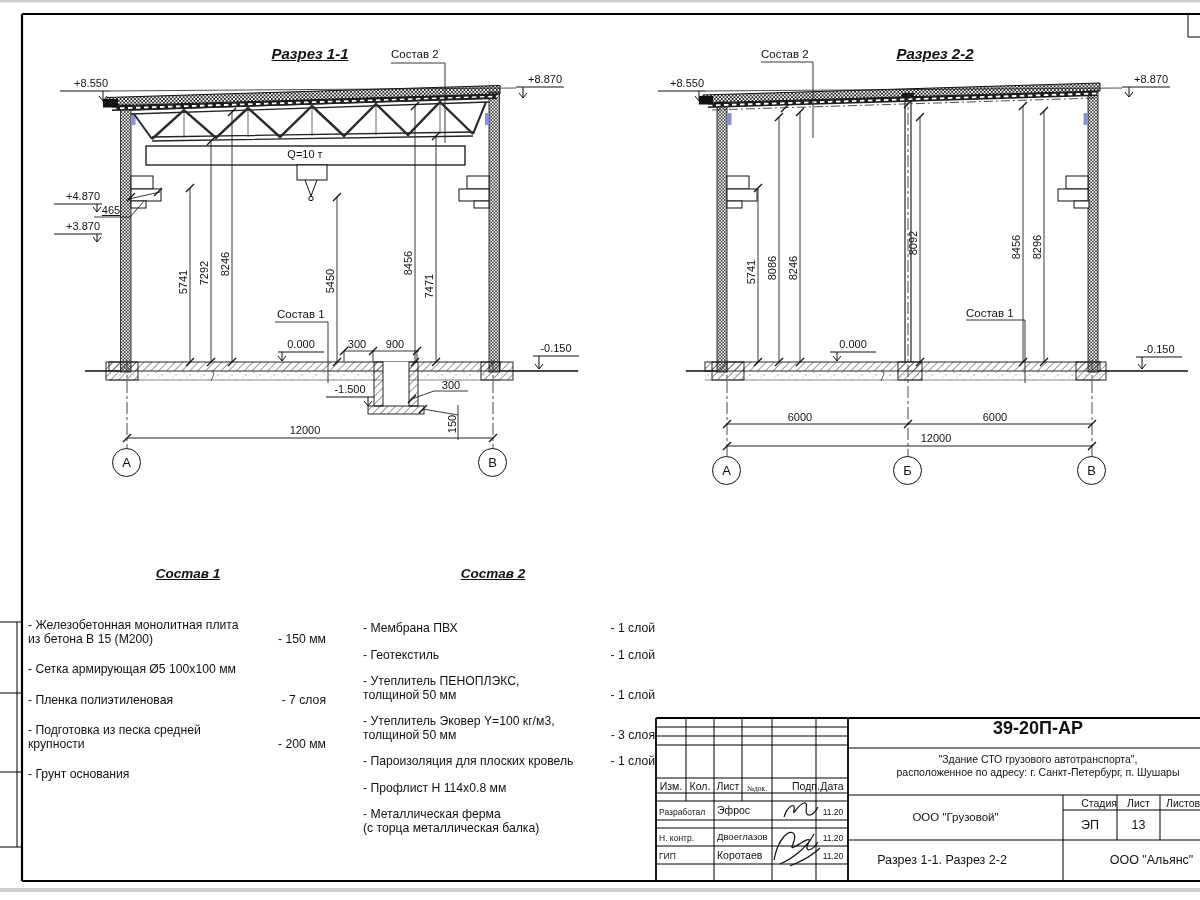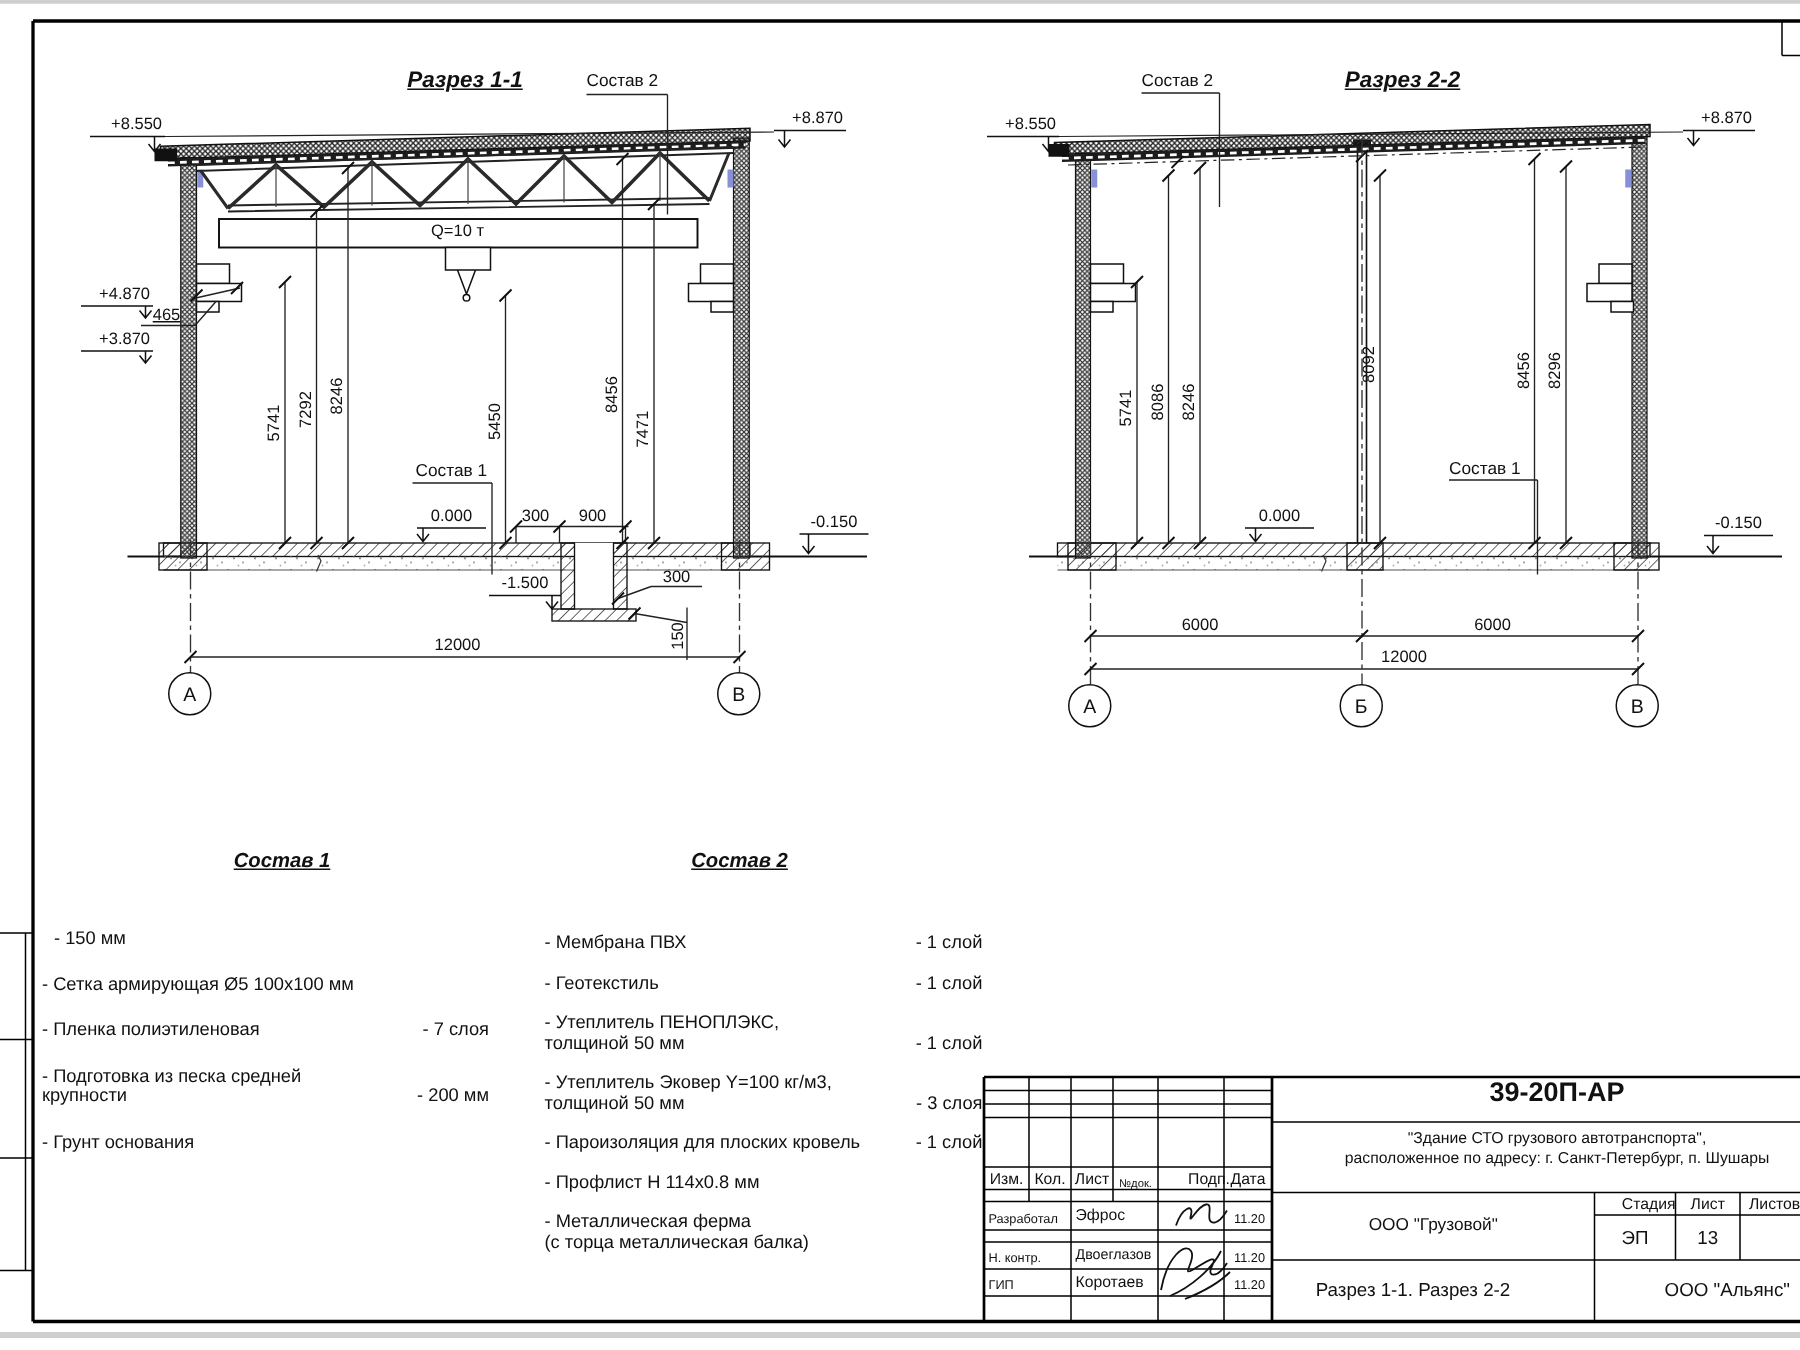--- a/index.html
+++ b/index.html
@@ -21,21 +21,21 @@
   .mat1 .item{margin-bottom:17px;}
   .mat2 .item{margin-bottom:13px;}
   .mat .nm{white-space:pre-line;}
   .mat .qty{white-space:nowrap;padding-left:8px;}
   .tb{font-size:10.5px;}
   .tb-code{font-size:18px;font-weight:bold;}
   .tb-small{font-size:8.5px;}
   .tb-name{font-size:10.5px;}
   .tb-proj{font-size:10.5px;line-height:13px;white-space:pre-line;}
   .tb-val{font-size:12.5px;}
-  .ndok{font-size:7.5px;}
+  .ndok{font-size:7.5px;font-family:Liberation Serif, serif;}
 </style>
 </head>
 <body>
 
 <div class="page">
 
 <svg class="lines" width="1200" height="900" viewBox="0 0 1200 900">
   <defs>
     <pattern id="h45" width="5.5" height="5.5" patternUnits="userSpaceOnUse" patternTransform="rotate(45)">
       <line x1="0" y1="0" x2="0" y2="5.5" stroke="#333" stroke-width="1"></line>
@@ -273,20 +273,22 @@
 <div class="t c" style="left:770px;top:411px;width:60px;">6000</div>
 <div class="t c" style="left:965px;top:411px;width:60px;">6000</div>
 <div class="t c" style="left:906px;top:432px;width:60px;">12000</div>
 <div class="axis" style="left:712px;top:456px;">А</div>
 <div class="axis" style="left:893px;top:456px;">Б</div>
 <div class="axis" style="left:1077px;top:456px;">В</div>
 
 <div class="mat-title" style="left:133px;top:566px;width:110px;text-align:center;">Состав 1</div>
 <div class="mat mat1" style="left:28px;top:619px;width:298px;">
   <div class="item">
+    <span class="nm">- Железобетонная  монолитная плита
+из бетона В 15 (М200)</span>
     <span class="qty">- 150 мм</span>
   </div>
   <div class="item">
     <span class="nm">- Сетка армирующая Ø5 100x100 мм</span>
     <span class="qty"></span>
   </div>
   <div class="item">
     <span class="nm">- Пленка полиэтиленовая</span>
     <span class="qty">-  7 слоя</span>
   </div>

